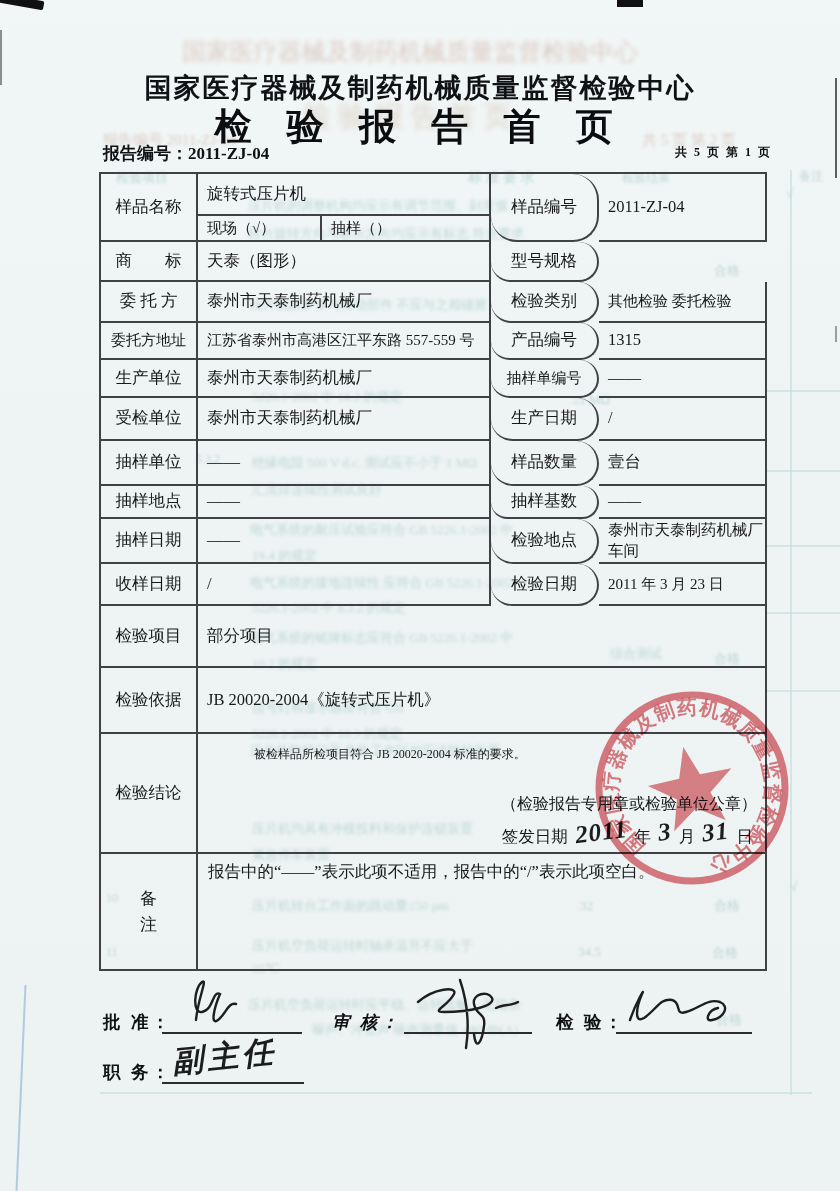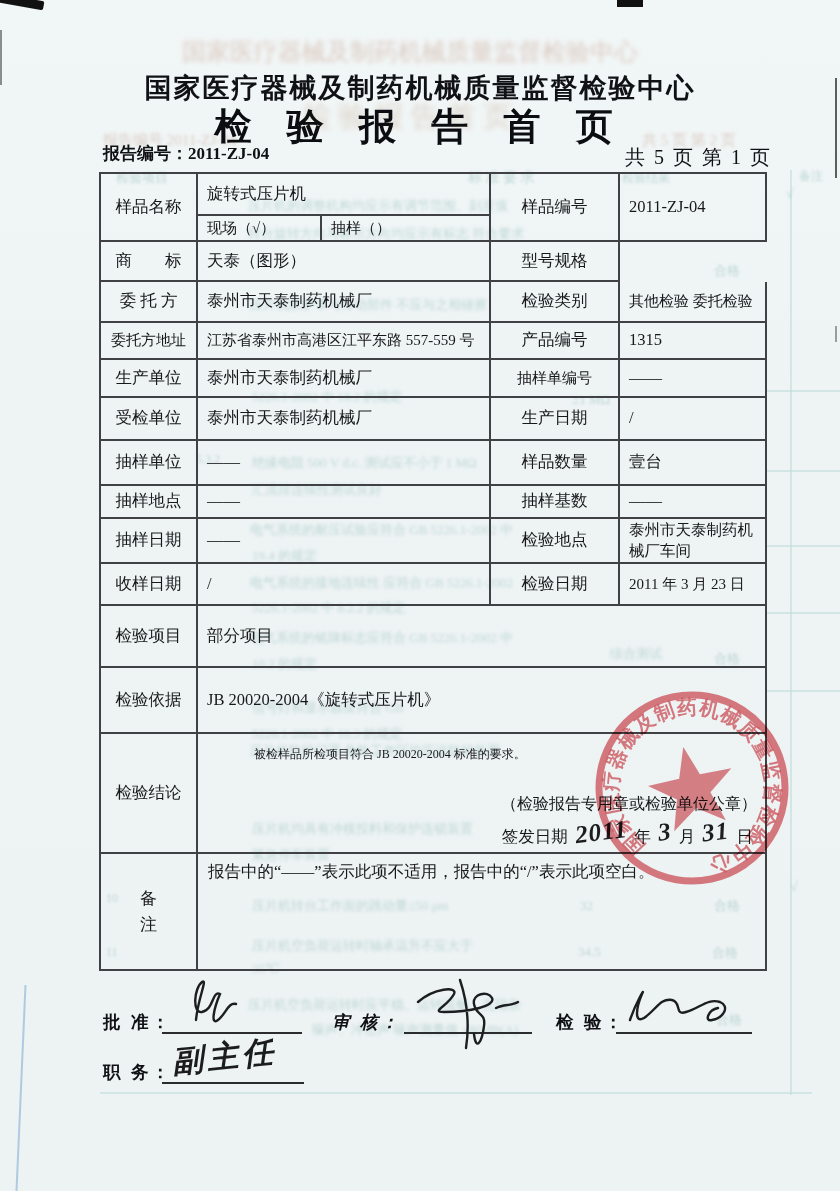--- a/index.html
+++ b/index.html
@@ -19,31 +19,31 @@
   #ghosts{position:absolute;inset:0;z-index:1;}
   .ghost{position:absolute;white-space:nowrap;opacity:.5;color:#8fbdb9;
          font-family:"Liberation Serif","DejaVu Serif",serif;}
   .gline{position:absolute;background:#bcdcd8;opacity:.55;}
   
   #org-title{position:absolute;left:0;top:70px;width:100%;text-align:center;z-index:2;
     font-size:27px;font-weight:700;letter-spacing:2px;color:#101114;}
   #doc-title{position:absolute;left:0;top:102px;width:100%;text-align:center;z-index:2;
     font-size:37px;font-weight:700;letter-spacing:13px;color:#0c0d10;}
   #report-line{position:absolute;left:103px;top:142px;z-index:2;font-size:17px;font-weight:700;color:#101114;}
-  #pagination{position:absolute;right:68px;top:144px;z-index:2;font-size:20px;font-weight:400;color:#101114;letter-spacing:2px;}
+  #pagination{position:absolute;right:68px;top:144px;z-index:2;font-size:12px;font-weight:700;color:#101114;letter-spacing:2px;}
   
   #tbl{position:absolute;left:99px;top:172px;width:668px;z-index:2;
        border-top:2px solid var(--line);border-left:2px solid var(--line);box-sizing:border-box;}
   .row{display:flex;}
   .cell{display:flex;align-items:center;box-sizing:border-box;color:var(--ink);
         border-right:2px solid var(--line);border-bottom:2px solid var(--line);
         font-size:16.5px;line-height:1.25;}
   .lab{justify-content:center;text-align:center;}
   .val{padding-left:9px;}
-  .c1{width:97px;} .c2{width:293px;} .c3{width:129px;} .c4{flex:1;}
+  .c1{width:97px;} .c2{width:293px;} .c3{width:108px;border-radius:26px;} .c4{flex:1;}
   .wide{flex:1;}
   .sub-col{flex-direction:column;align-items:stretch;padding:0;}
   .sub-top{height:42px;display:flex;align-items:center;padding-left:9px;border-bottom:2px solid var(--line);box-sizing:border-box;}
   .sub-bot{display:flex;flex:1;}
   .sub-a{width:124px;display:flex;align-items:center;padding-left:9px;border-right:2px solid var(--line);box-sizing:border-box;font-size:15px;}
   .sub-b{flex:1;display:flex;align-items:center;padding-left:9px;font-size:15px;}
   .small{font-size:15px;}
   .twoline{font-size:15.5px;line-height:1.3;}
   
   .concl{position:relative;display:block;padding:0;}

